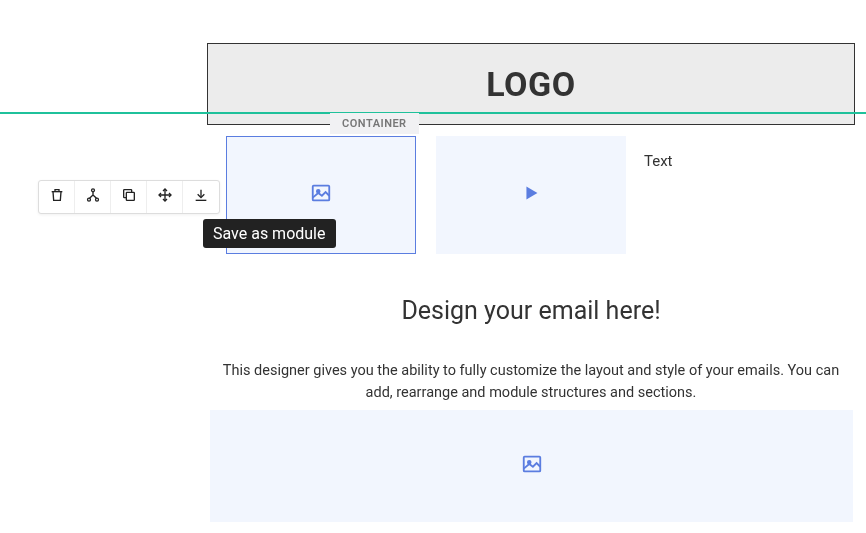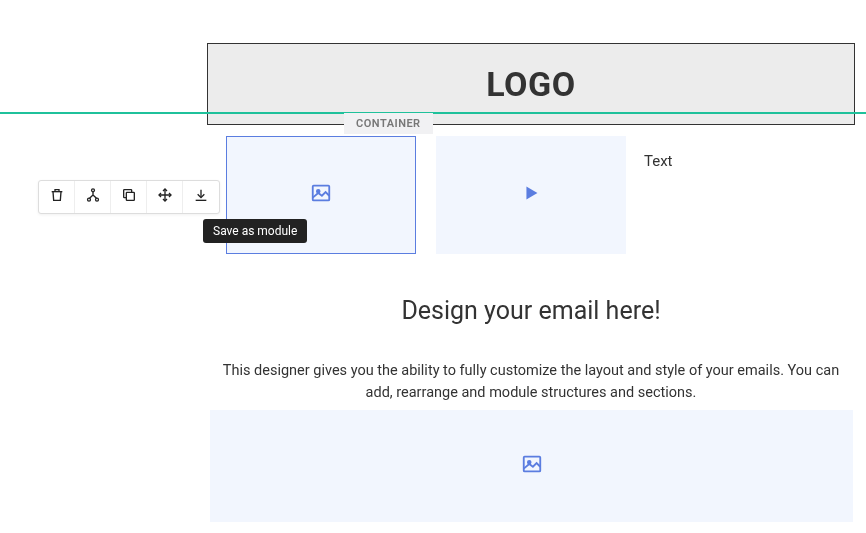--- a/index.html
+++ b/index.html
@@ -33,21 +33,21 @@
   .teal-line {
     position: absolute;
     left: 0;
     top: 112px;
     width: 866px;
     height: 2px;
     background: #1fc19b;
   }
   .container-tag {
     position: absolute;
-    left: 344px;
+    left: 330px;
     top: 113px;
     background: #f1f1f3;
     padding: 4px 12px;
     font-size: 11px;
     font-weight: 600;
     color: #777;
     letter-spacing: 0.5px;
   }
   .selected-block {
     position: absolute;
@@ -101,21 +101,21 @@
     border-right: 1px solid #eee;
   }
   .toolbar-btn:last-child { border-right: none; }
   .toolbar-btn svg { width: 16px; height: 16px; }
   .tooltip {
     position: absolute;
     left: 203px;
     top: 219px;
     background: #222;
     color: #fff;
-    font-size: 12px;
+    font-size: 16px;
     padding: 5px 10px;
     border-radius: 3px;
     white-space: nowrap;
   }
   .heading {
     position: absolute;
     left: 207px;
     width: 648px;
     top: 296px;
     text-align: center;

